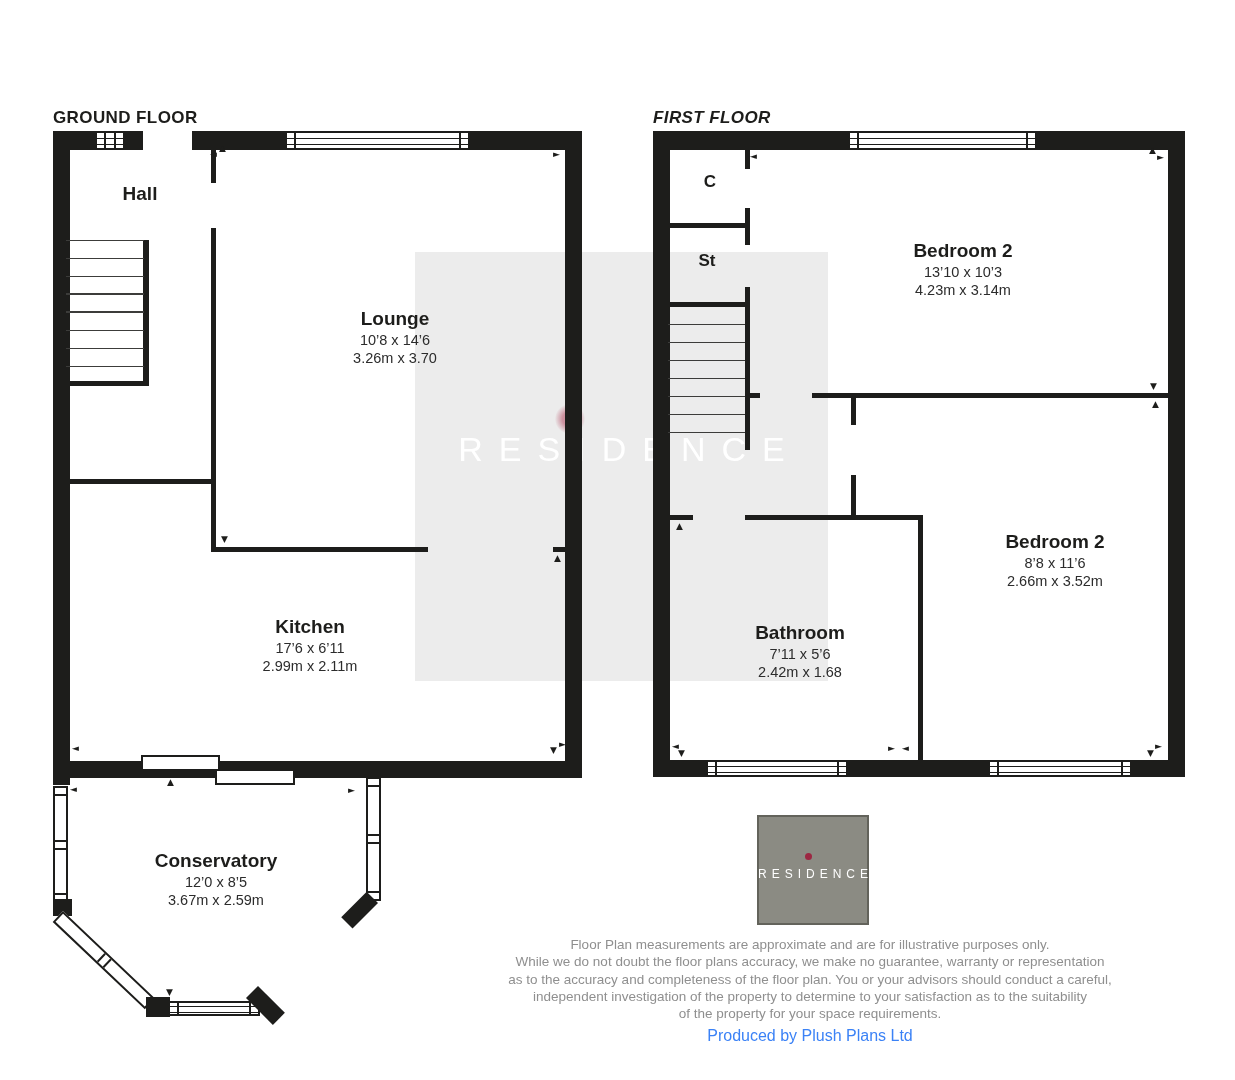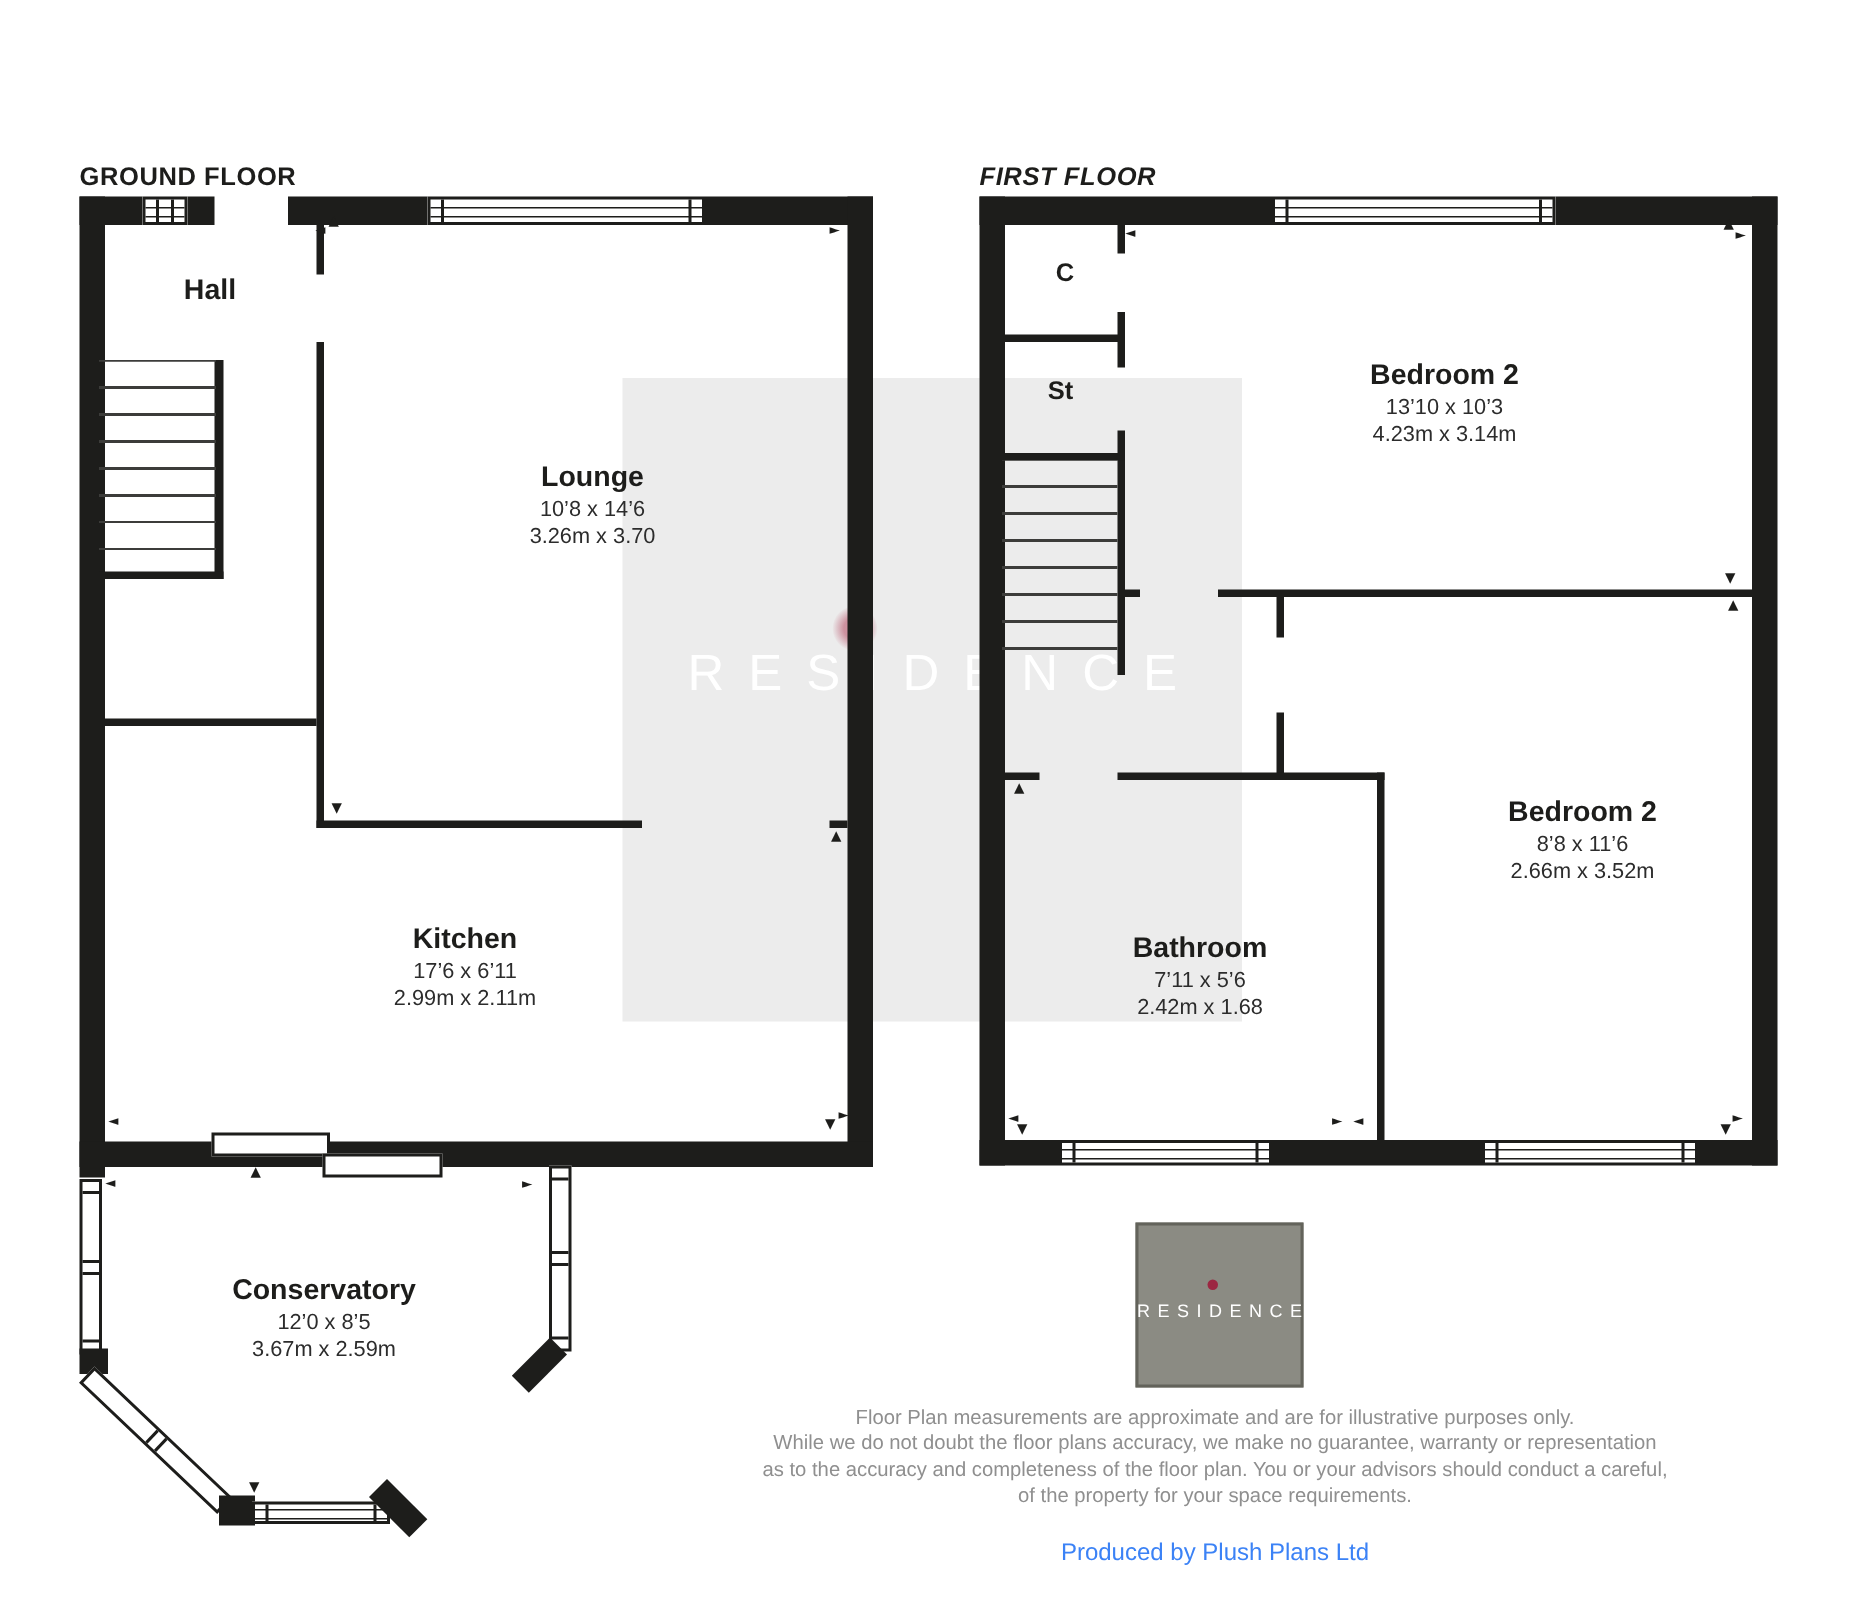--- a/index.html
+++ b/index.html
@@ -178,17 +178,18 @@
 
   <div class="logo">
     <div class="logo-dot"></div>
     <div class="logo-text">RESIDENCE</div>
   </div>
 
   <div class="disclaimer">
     <div>Floor Plan measurements are approximate and are for illustrative purposes only.</div>
     <div>While we do not doubt the floor plans accuracy, we make no guarantee, warranty or representation</div>
     <div>as to the accuracy and completeness of the floor plan. You or your advisors should conduct a careful,</div>
+    <div>independent investigation of the property to determine to your satisfaction as to the suitability</div>
     <div>of the property for your space requirements.</div>
   </div>
   <div class="produced">Produced by Plush Plans Ltd</div>
 
 </div>
 
 </body></html>

